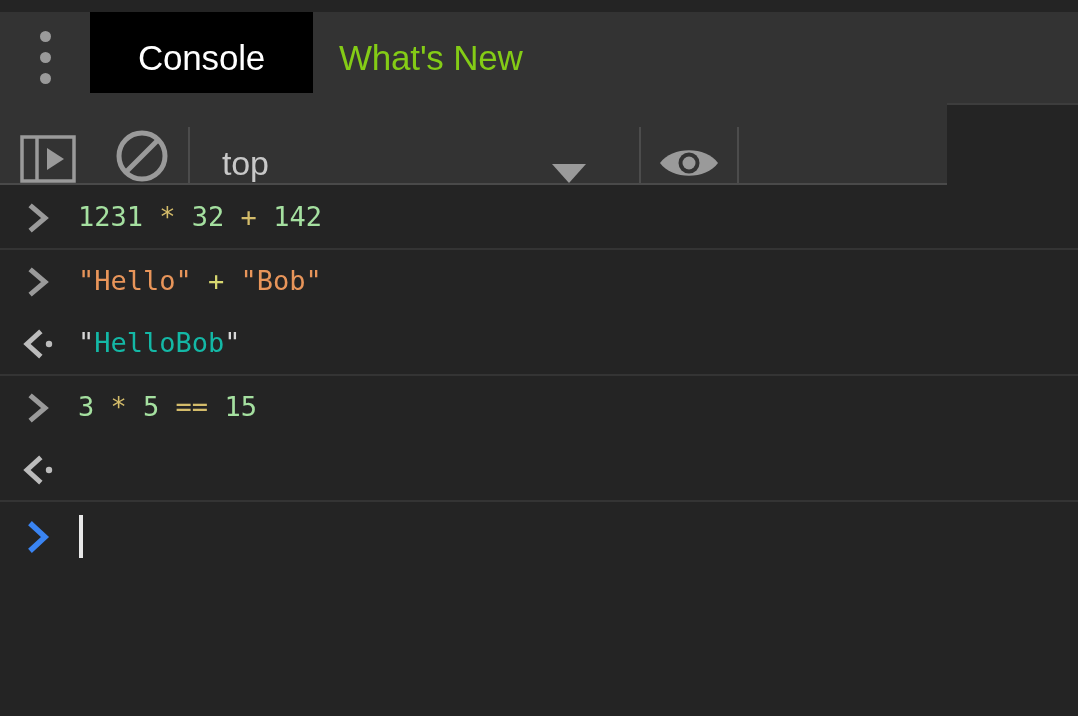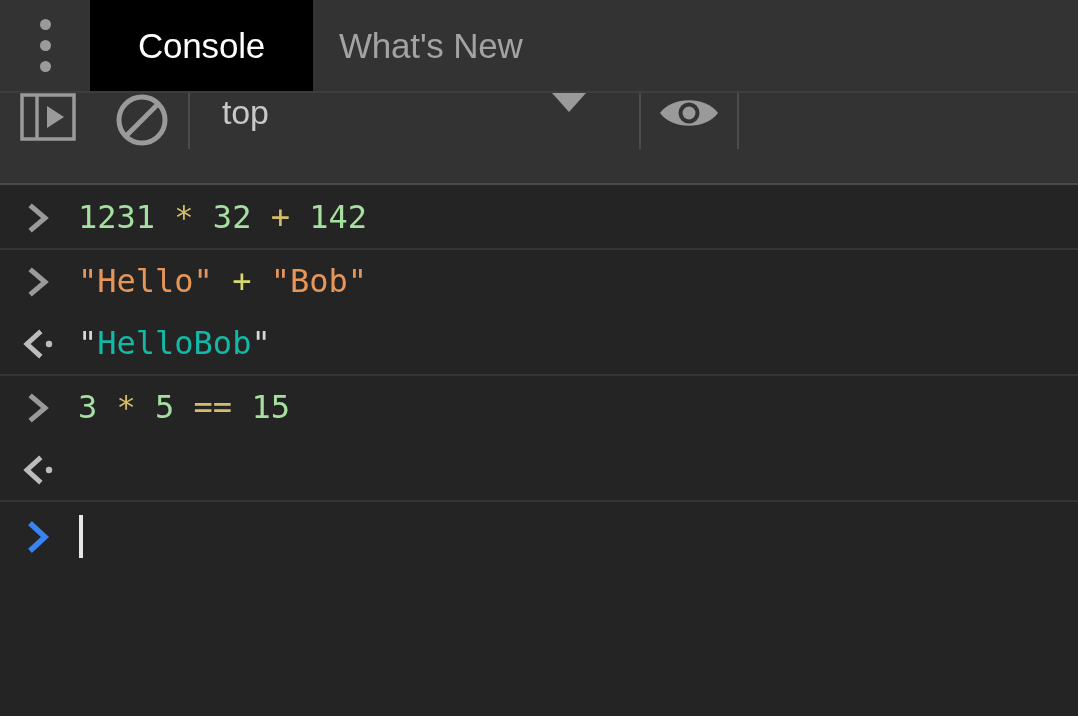--- a/index.html
+++ b/index.html
@@ -10,57 +10,57 @@
   }
   body {
     font-family: "Liberation Sans", sans-serif;
     -webkit-font-smoothing: antialiased;
   }
 
   #app { position: relative; width: 1078px; height: 716px; background: #242424; }
 
   
   .tabbar {
-    position: absolute; left: 0; top: 0; width: 1078px; height: 93px;
+    position: absolute; left: 0; top: 12px; width: 1078px; height: 93px;
     background: #333333;
     border-bottom: 2px solid #3d3d3d;
     box-sizing: border-box;
     display: flex; align-items: stretch;
   }
   .dots-btn {
     width: 90px; height: 91px;
     display: flex; flex-direction: column; align-items: center; justify-content: center;
     gap: 10px;
   }
   .dots-btn i {
     display: block; width: 11px; height: 11px; border-radius: 50%;
     background: #9a9a9a;
   }
   .tab {
     display: flex; align-items: center; justify-content: center;
     padding: 3px 26px;
     font-size: 35px;
-    color: #a3a3a3;
+    color: #84cc16;
     letter-spacing: -0.2px;
     white-space: nowrap;
   }
   .tab.active {
     background: #000000;
     color: #ffffff;
     width: 223px;
     padding: 0;
   }
 
   
   .toolbar {
-    position: absolute; left: 0; top: 93px; width: 1078px; height: 92px;
+    position: absolute; left: 0; top: 93px; width: 947px; height: 92px;
     background: #333333;
     border-bottom: 2px solid #4a4a4a;
     box-sizing: border-box;
-    display: flex; align-items: flex-start;
+    display: flex; align-items: flex-end;
   }
   .tb-icon {
     display: flex; align-items: center; justify-content: center;
     flex: 0 0 auto;
   }
   .tb-sidebar { width: 96px; }
   .tb-clear   { width: 92px; }
   .tb-eye     { width: 96px; }
   .tb-sep {
     width: 2px; height: 56px; background: #4c4c4c; flex: 0 0 auto;
@@ -107,21 +107,21 @@
     display: flex; align-items: center;
     box-sizing: border-box;
   }
   .row.sep-top { border-top: 2px solid #343434; }
   .gutter {
     width: 78px; flex: 0 0 78px;
     display: flex; align-items: center; justify-content: center;
     padding-top: 2px;
   }
   .code {
-    font-size: 32px;
+    font-size: 27px;
     letter-spacing: 0px;
     white-space: pre;
     line-height: 1;
     text-align: center;
   }
 
   
   .chev { display: block; }
 
   .prompt-row { height: 70px; }

